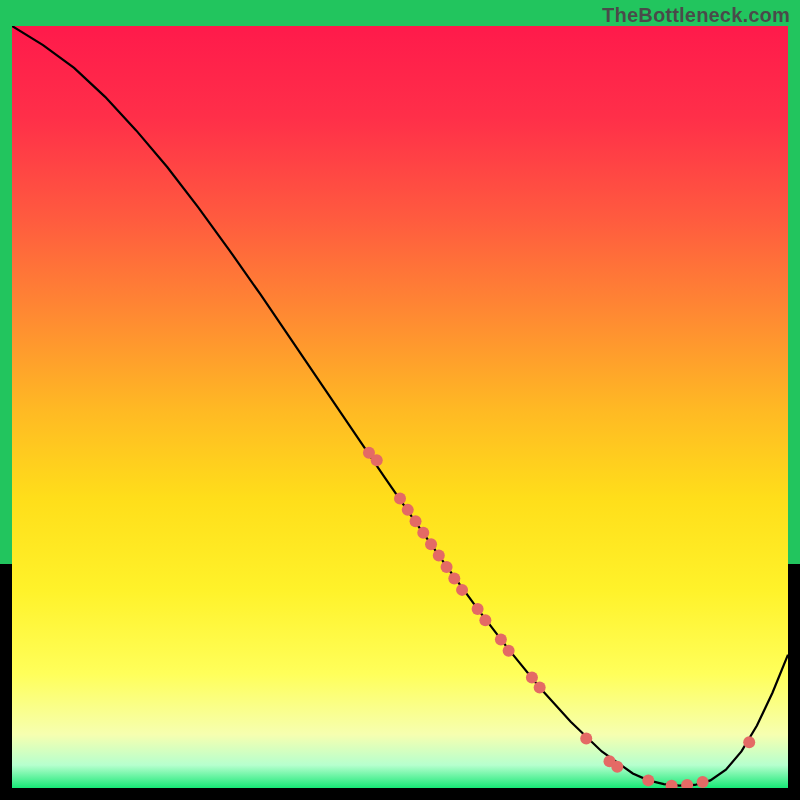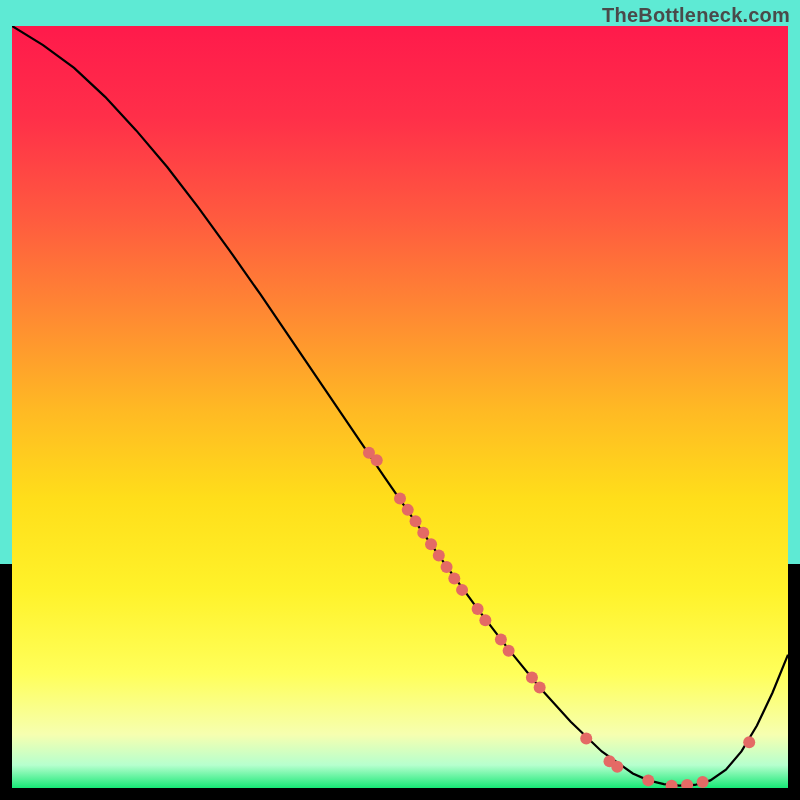--- a/index.html
+++ b/index.html
@@ -8,21 +8,21 @@
     width: 800px;
     height: 800px;
     overflow: hidden;
     font-family: Arial, Helvetica, sans-serif;
     background: #000;
   }
   .frame {
     position: relative;
     width: 800px;
     height: 564px;
-    background: #5eead4;
+    background: #22c55e;
   }
   .plot-area {
     position: absolute;
     left: 12px;
     top: 26px;
     width: 776px;
     height: 762px;
     overflow: hidden;
   }
   .plot-area svg {

